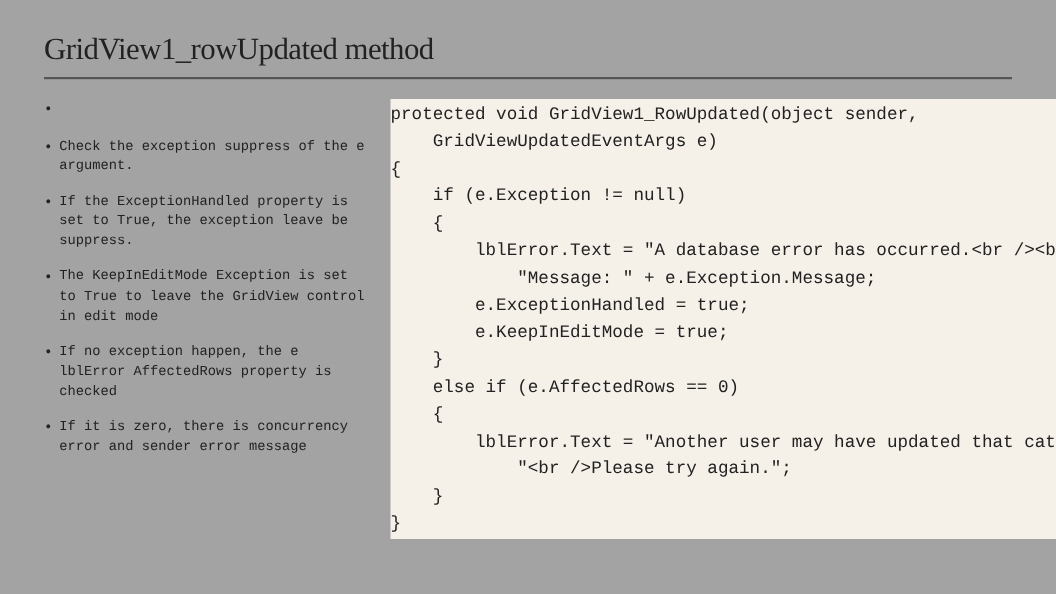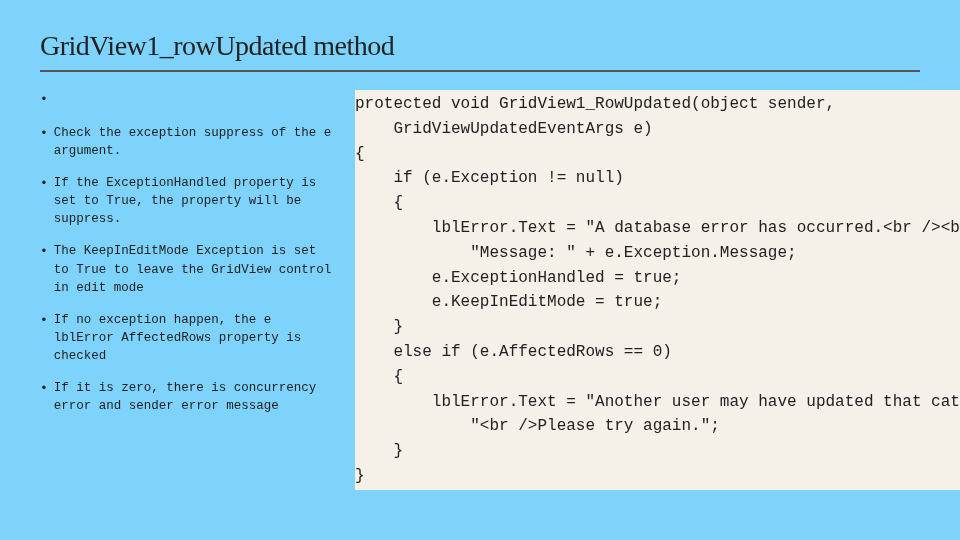--- a/index.html
+++ b/index.html
@@ -8,21 +8,21 @@
       width: 960px;
       height: 540px;
       background-color: #f5f0e8;
       font-family: 'Georgia', serif;
       overflow: hidden;
     }
 
     .slide {
       width: 960px;
       height: 540px;
-      background-color: #7dd3fc;
+      background-color: #a3a3a3;
       padding: 30px 40px 30px 40px;
       position: relative;
     }
 
     .title {
       font-size: 28px;
       font-weight: normal;
       color: #222;
       margin-bottom: 8px;
       font-family: 'Georgia', serif;
@@ -91,21 +91,21 @@
 
     <div class="bullet-item">
           <span class="bullet-dot">•</span>
         </div>
         <div class="bullet-item">
           <span class="bullet-dot">•</span>
           <span class="bullet-text">Check the exception suppress of the e argument.</span>
         </div>
         <div class="bullet-item">
           <span class="bullet-dot">•</span>
-          <span class="bullet-text">If the ExceptionHandled property is set to True, the property will be suppress.</span>
+          <span class="bullet-text">If the ExceptionHandled property is set to True, the exception leave be suppress.</span>
         </div>
         <div class="bullet-item">
           <span class="bullet-dot">•</span>
           <span class="bullet-text">The   KeepInEditMode Exception is set to True to leave the GridView control in edit mode</span>
         </div>
         <div class="bullet-item">
           <span class="bullet-dot">•</span>
           <span class="bullet-text">If no exception happen, the e lblError AffectedRows property is checked</span>
         </div>
         <div class="bullet-item">

